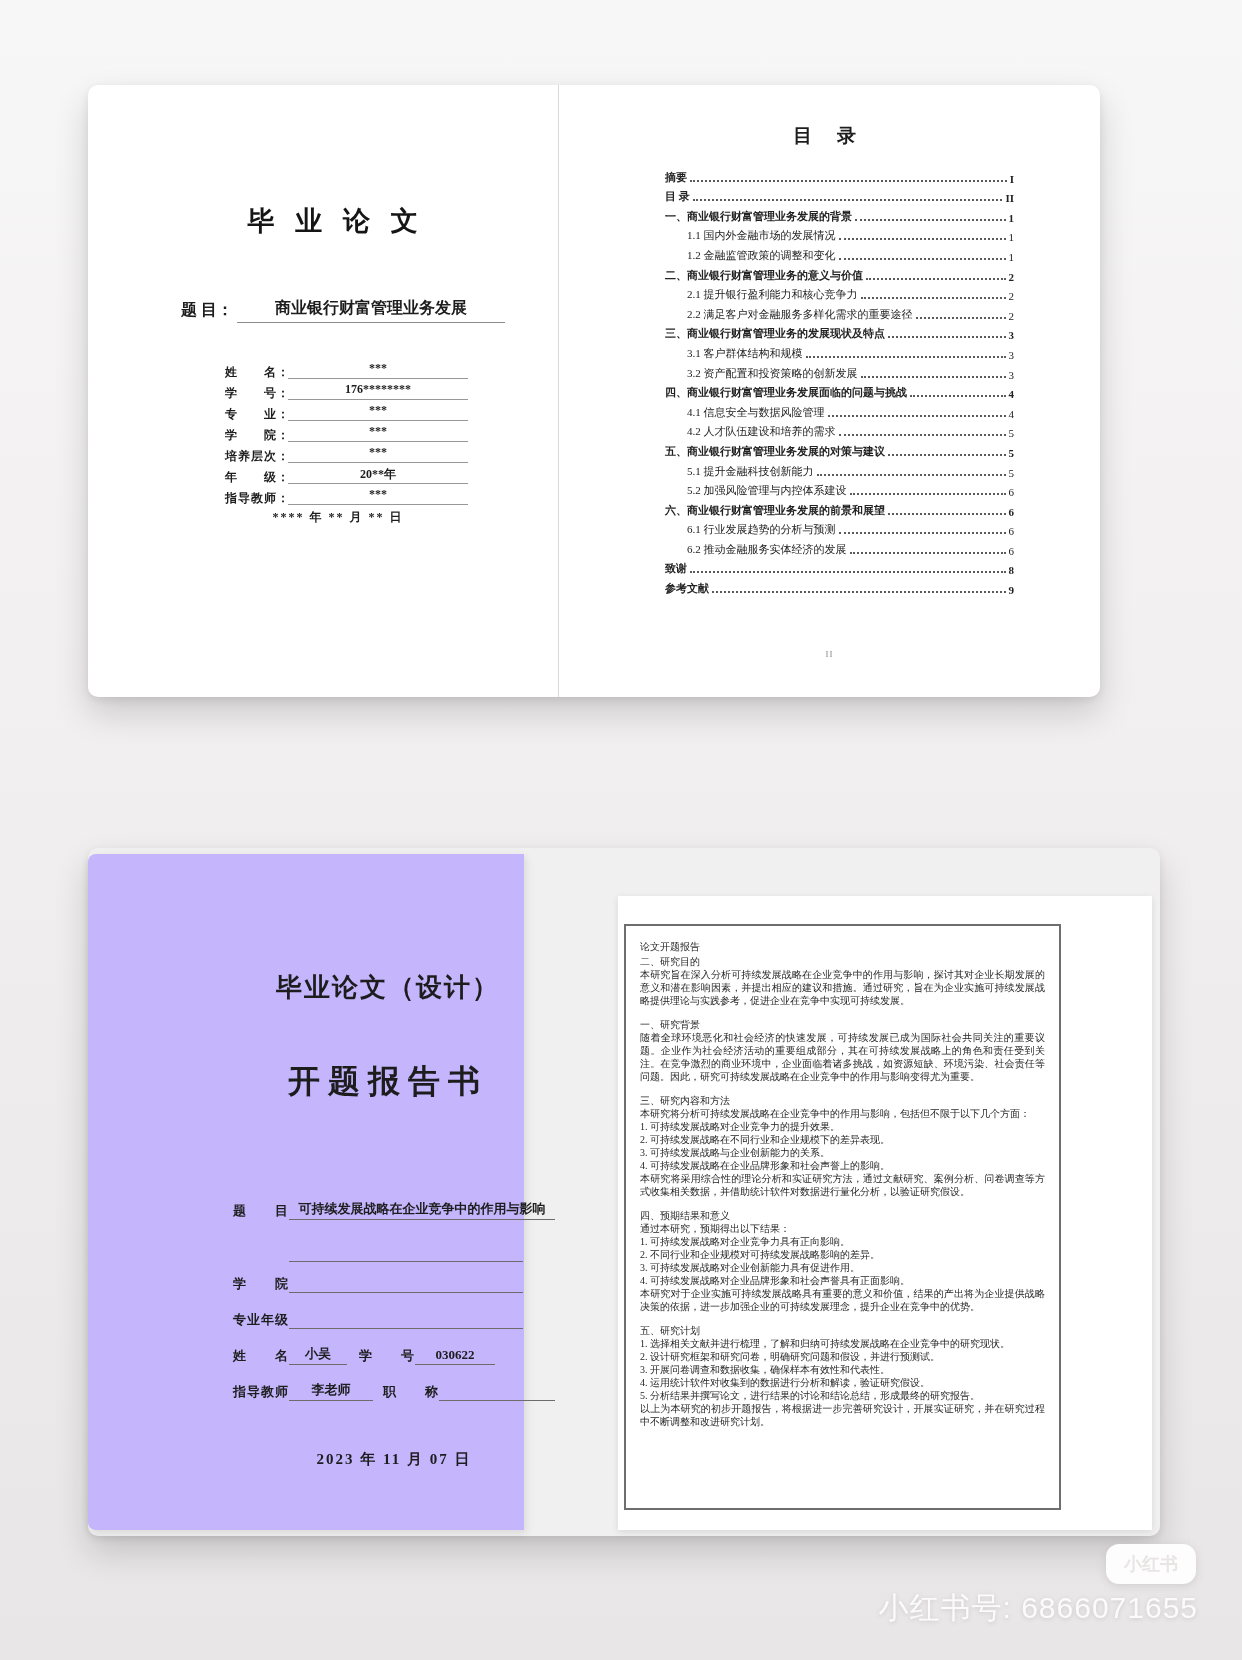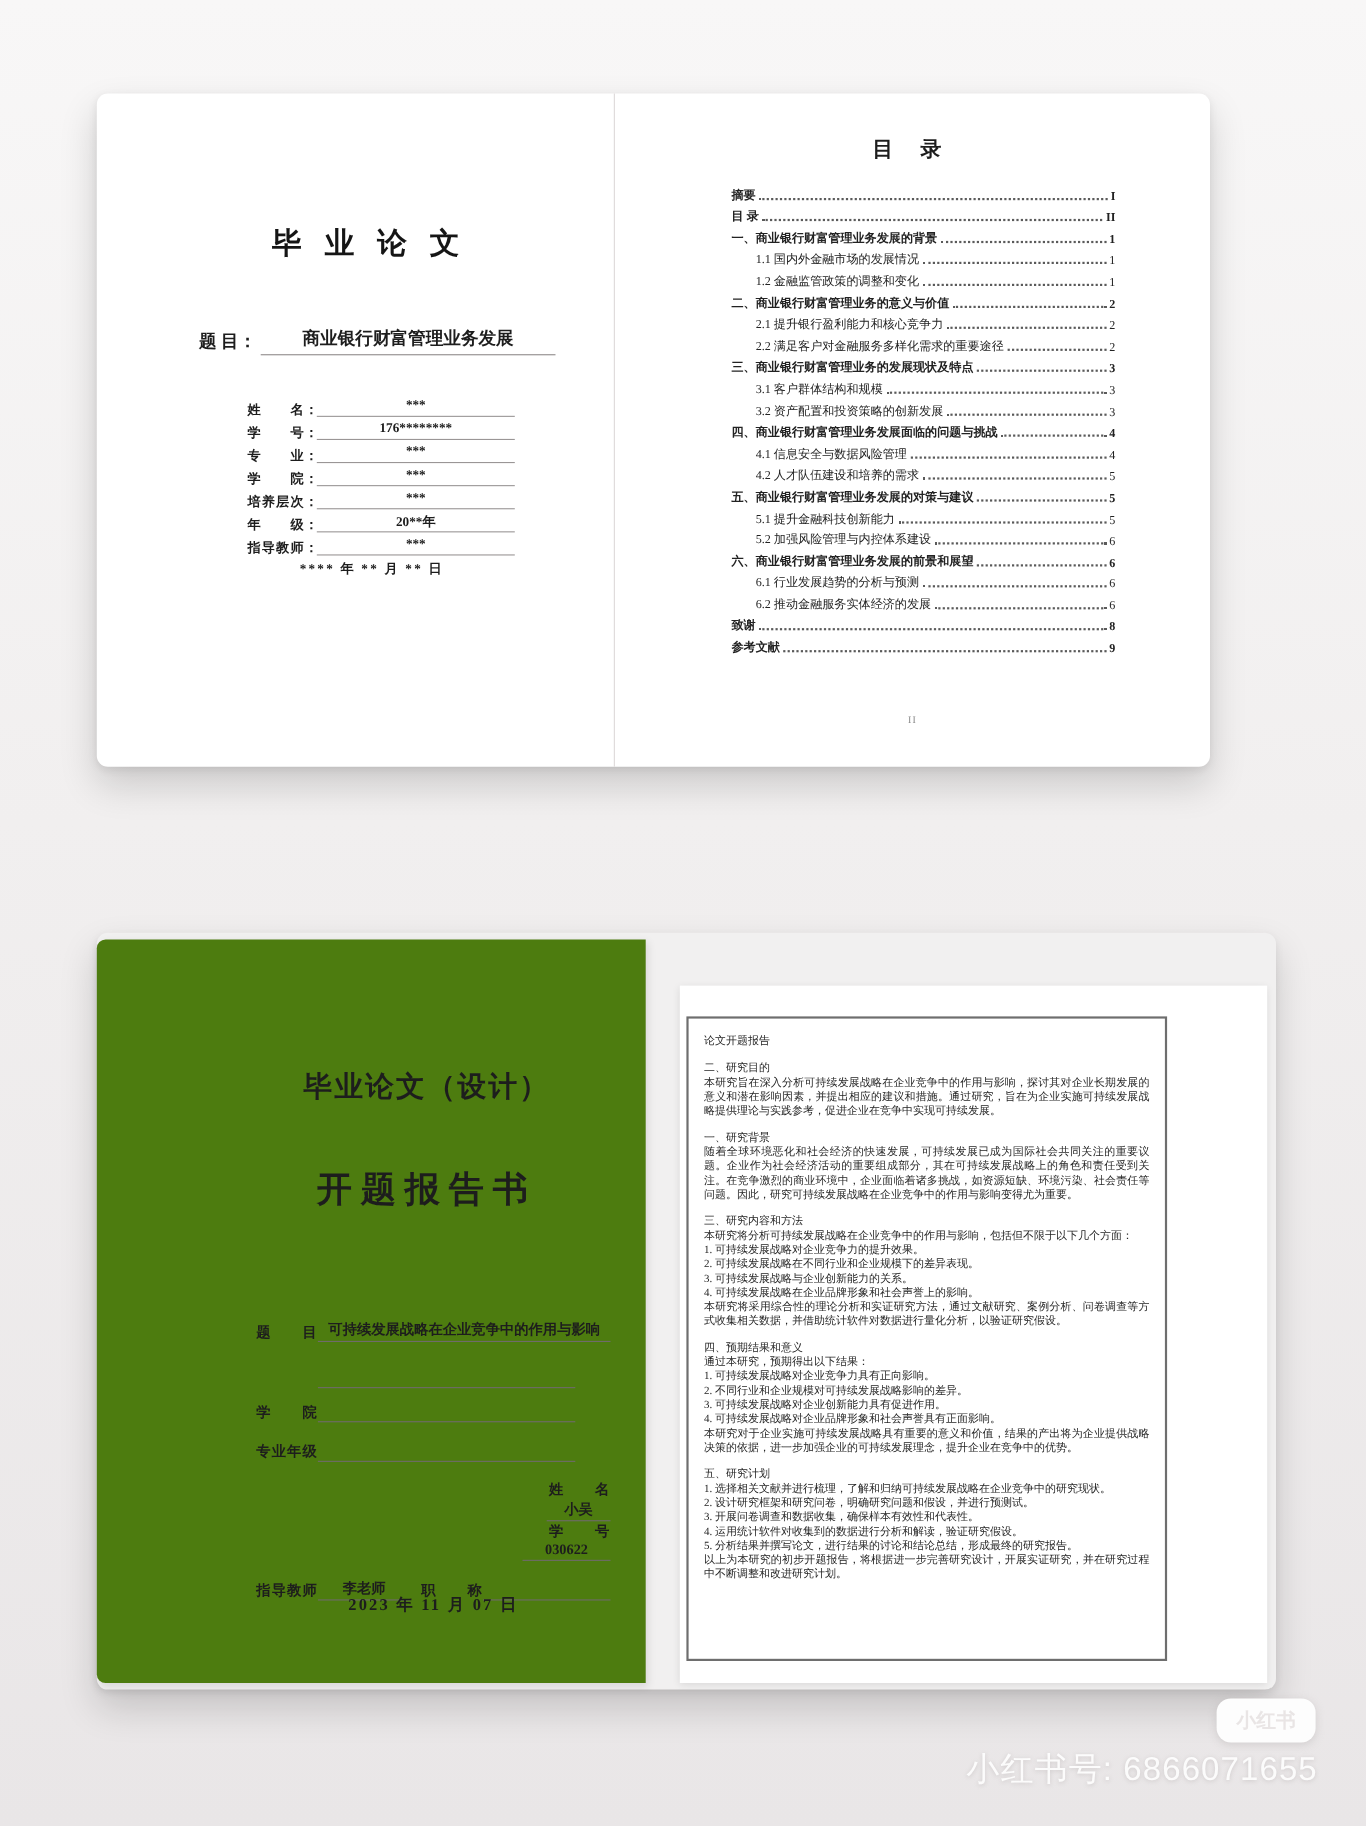--- a/index.html
+++ b/index.html
@@ -34,39 +34,39 @@
   .toc-row{display:flex;align-items:flex-end;height:19.6px;font-size:11px;color:#222;}
   .toc-row.bold{font-weight:bold;}
   .toc-row.indent{padding-left:22px;}
   .toc-text{white-space:nowrap;}
   .toc-dots{flex:1;border-bottom:2px dotted #5a5a5a;margin:0 3px 3px 3px;height:1px;}
   .toc-page-num{white-space:nowrap;}
   .toc-footer{position:absolute;bottom:38px;left:0;width:100%;text-align:center;
     font-size:9px;color:#8a8a8a;letter-spacing:1px;}
   
   #proposal-card{left:88px;top:848px;width:1072px;height:688px;background:#f1f0f0;}
-  #cover2{position:absolute;left:0;top:6px;width:499px;height:676px;background:#4d7c0f;
+  #cover2{position:absolute;left:0;top:6px;width:436px;height:676px;background:#c4b5fd;
     border-radius:8px 0 0 8px;box-shadow:2px 3px 8px rgba(0,0,0,0.10);}
   #cover2 .p-title1{position:absolute;top:116px;left:90px;width:420px;text-align:center;
     font-size:26px;font-weight:bold;letter-spacing:2px;}
   #cover2 .p-title2{position:absolute;top:206px;left:90px;width:420px;text-align:center;
     font-size:32px;font-weight:bold;letter-spacing:8px;}
   #cover2 .p-fields{position:absolute;left:145px;top:346px;width:322px;font-size:13px;font-weight:bold;}
   .p-row{display:flex;align-items:flex-end;}
   .p-label{white-space:nowrap;letter-spacing:1px;}
   .p-u{border-bottom:1px solid #6f6b6b;text-align:center;min-height:16px;padding:0 2px 1px 2px;}
   .grow{flex:1;}
   #cover2 .p-date{position:absolute;top:596px;left:145px;width:322px;text-align:center;
     font-size:15px;font-weight:bold;letter-spacing:2px;}
   #report-page{position:absolute;left:530px;top:48px;width:534px;height:634px;background:#fff;
     box-shadow:0 2px 7px rgba(0,0,0,0.10);}
   #report-box{position:absolute;left:6px;top:28px;width:437px;height:586px;
     border:2px solid #6e6e6e;box-sizing:border-box;padding:14px 14px 10px 14px;overflow:hidden;}
   #report-box{font-size:10px;line-height:13px;color:#262626;}
-  .rep-label{margin-bottom:12px;}
+  .rep-label{margin-bottom:2px;}
   .rep-section{margin-bottom:11px;}
   .rep-heading{white-space:pre-line;}
   .rep-body{white-space:pre-line;text-align:justify;}
   
   #xhs-badge{position:absolute;right:46px;top:1544px;width:90px;height:40px;border-radius:13px;
     background:#fdfdfd;box-shadow:0 2px 8px rgba(180,175,175,0.45);
     display:flex;align-items:center;justify-content:center;
     font-family:"Liberation Sans","DejaVu Sans",sans-serif;
     font-size:18px;font-weight:bold;color:#e9e5e5;}
   #xhs-id{position:absolute;right:44px;top:1588px;
@@ -252,21 +252,21 @@
         <span class="p-u grow" style="margin-right:32px;"></span>
       </div>
       <div class="p-row" style="margin-top:13px;">
         <span class="p-label">学　　院</span>
         <span class="p-u grow" style="margin-right:32px;"></span>
       </div>
       <div class="p-row" style="margin-top:18px;">
         <span class="p-label">专业年级</span>
         <span class="p-u grow" style="margin-right:32px;"></span>
       </div>
-      <div class="p-row" style="margin-top:16px;flex-direction:column;">
+      <div class="p-row" style="margin-top:16px;">
         <span class="p-label">姓　　名</span>
         <span class="p-u" style="width:54px;">小吴</span>
         <span class="p-label" style="margin-left:12px;">学　　号</span>
         <span class="p-u" style="width:76px;">030622</span>
       </div>
       <div class="p-row" style="margin-top:16px;">
         <span class="p-label">指导教师</span>
         <span class="p-u" style="width:80px;">李老师</span>
         <span class="p-label" style="margin-left:10px;">职　　称</span>
         <span class="p-u grow"></span>

